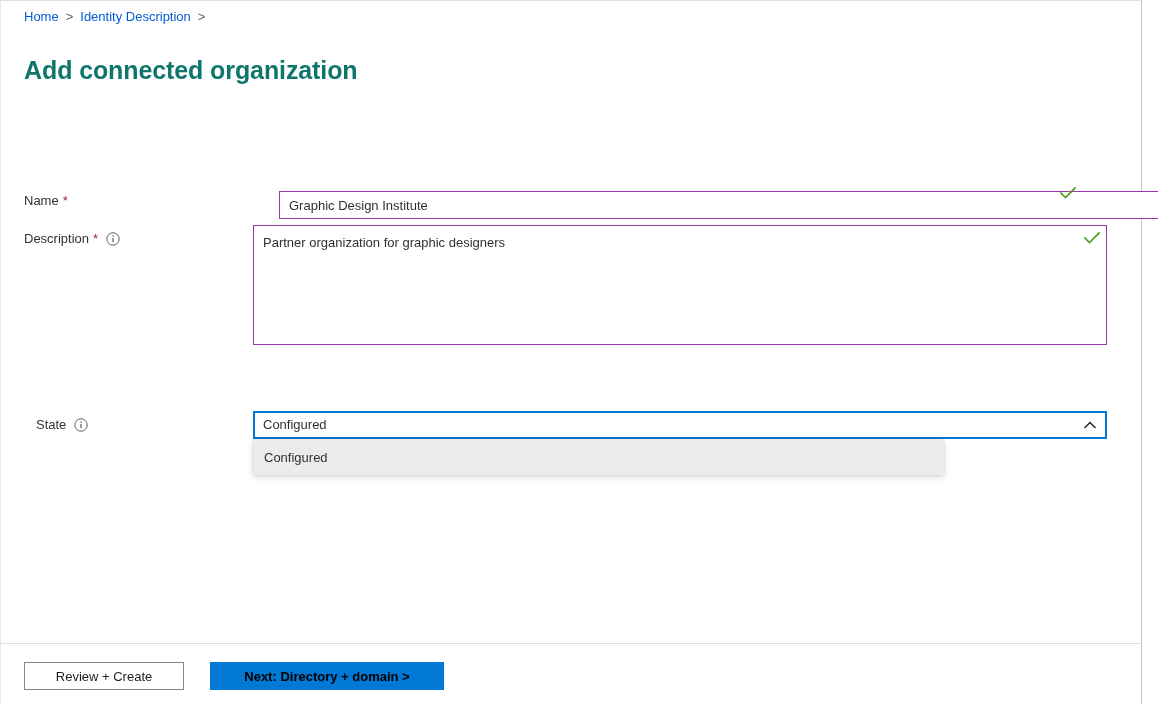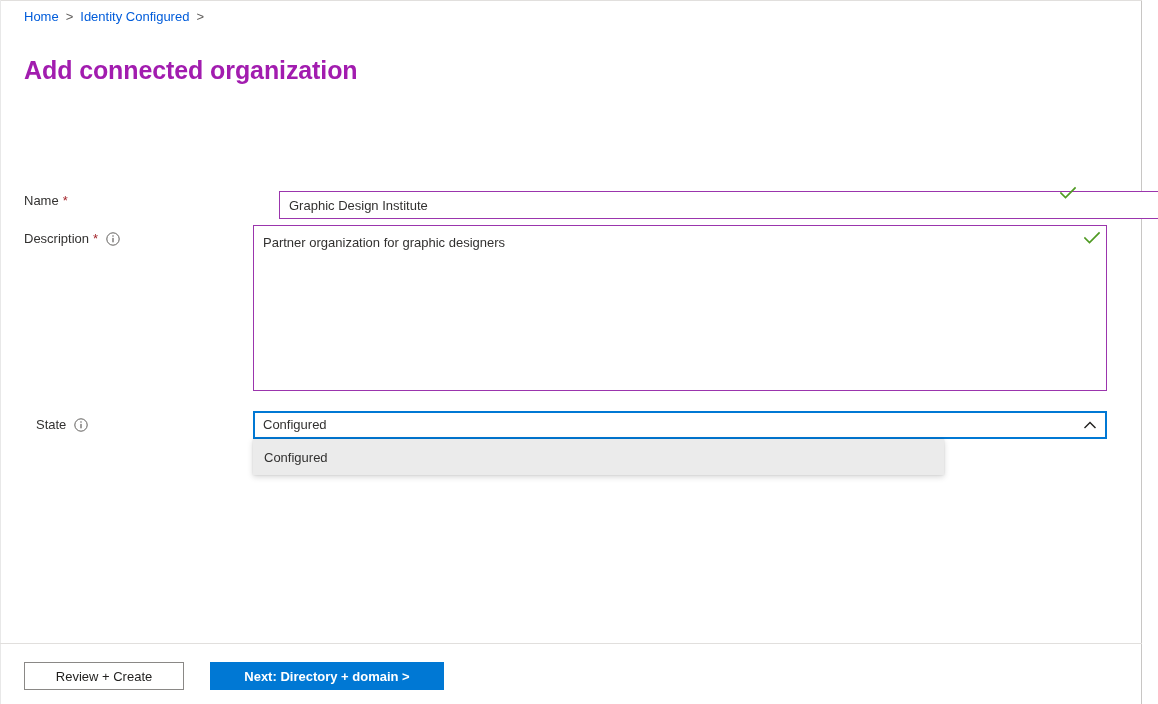--- a/index.html
+++ b/index.html
@@ -67,21 +67,21 @@
   }
 
   
   .page-title {
     position: absolute;
     left: 24px;
     top: 36px;
     font-size: 25px;
     line-height: 34px;
     font-weight: 600;
-    color: #a21caf;
+    color: #0f766e;
     letter-spacing: -0.1px;
   }
 
   
   .tabs {
     position: absolute;
     left: 24px;
     top: 131px;
     display: flex;
     align-items: flex-start;
@@ -248,38 +248,38 @@
   .btn-secondary {
     background: #ffffff;
     border: 1px solid #8a8886;
     color: #201f1e;
     padding: 0 16px;
     min-width: 160px;
   }
   .btn-primary {
     background: #0078d4;
     border: 1px solid #0078d4;
-    color: #ffffff;
+    color: #000000;
     font-weight: 700;
     padding: 0 24px;
     margin-left: 26px;
     min-width: 234px;
   }
 </style>
 </head>
 <body>
 
 <div class="blade">
   <div class="top-hairline"></div>
   <div class="blade-left-edge"></div>
 
   <nav class="breadcrumb">
     <a class="crumb-link" href="#">Home</a>
     <span class="crumb-sep">&gt;</span>
-    <a class="crumb-link" href="#">Identity Configured</a>
+    <a class="crumb-link" href="#">Identity Description</a>
     <span class="crumb-sep">&gt;</span>
   </nav>
 
   <h1 class="page-title">Add connected organization</h1>
 
 
   <div class="field-label" style="top:184px; left:24px;margin-top:8px;">
     <span>Name</span>
     <span class="req-star">*</span>
   </div>
@@ -294,21 +294,21 @@
     <span>Description</span>
     <span class="req-star">*</span>
     <span class="info-icon">
       <svg width="14" height="14" viewBox="0 0 14 14" xmlns="http://www.w3.org/2000/svg">
         <circle cx="7" cy="7" r="6.2" fill="none" stroke="#605e5c" stroke-width="1"></circle>
         <circle cx="7" cy="4.1" r="0.75" fill="#605e5c"></circle>
         <rect x="6.4" y="5.9" width="1.2" height="4.4" fill="#605e5c"></rect>
       </svg>
     </span>
   </div>
-  <textarea class="txt-area" style="left: 253px; top: 225px; width: 854px; height: 166px;">Partner organization for graphic designers</textarea>
+  <textarea class="txt-area" style="left: 253px; top: 225px; width: 854px; height: 120px;">Partner organization for graphic designers</textarea>
   <span class="check-ok" style="left:1084px; top:231px;">
     <svg width="16" height="14" viewBox="0 0 16 14" xmlns="http://www.w3.org/2000/svg">
       <path d="M1 7 L5.5 11.5 L15 2" fill="none" stroke="#4f9a23" stroke-width="1.6" stroke-linecap="square"></path>
     </svg>
   </span>
 
   <div class="field-label" style="top:416px; left:36px;">
     <span>State</span>
     <span class="info-icon">
       <svg width="14" height="14" viewBox="0 0 14 14" xmlns="http://www.w3.org/2000/svg">

